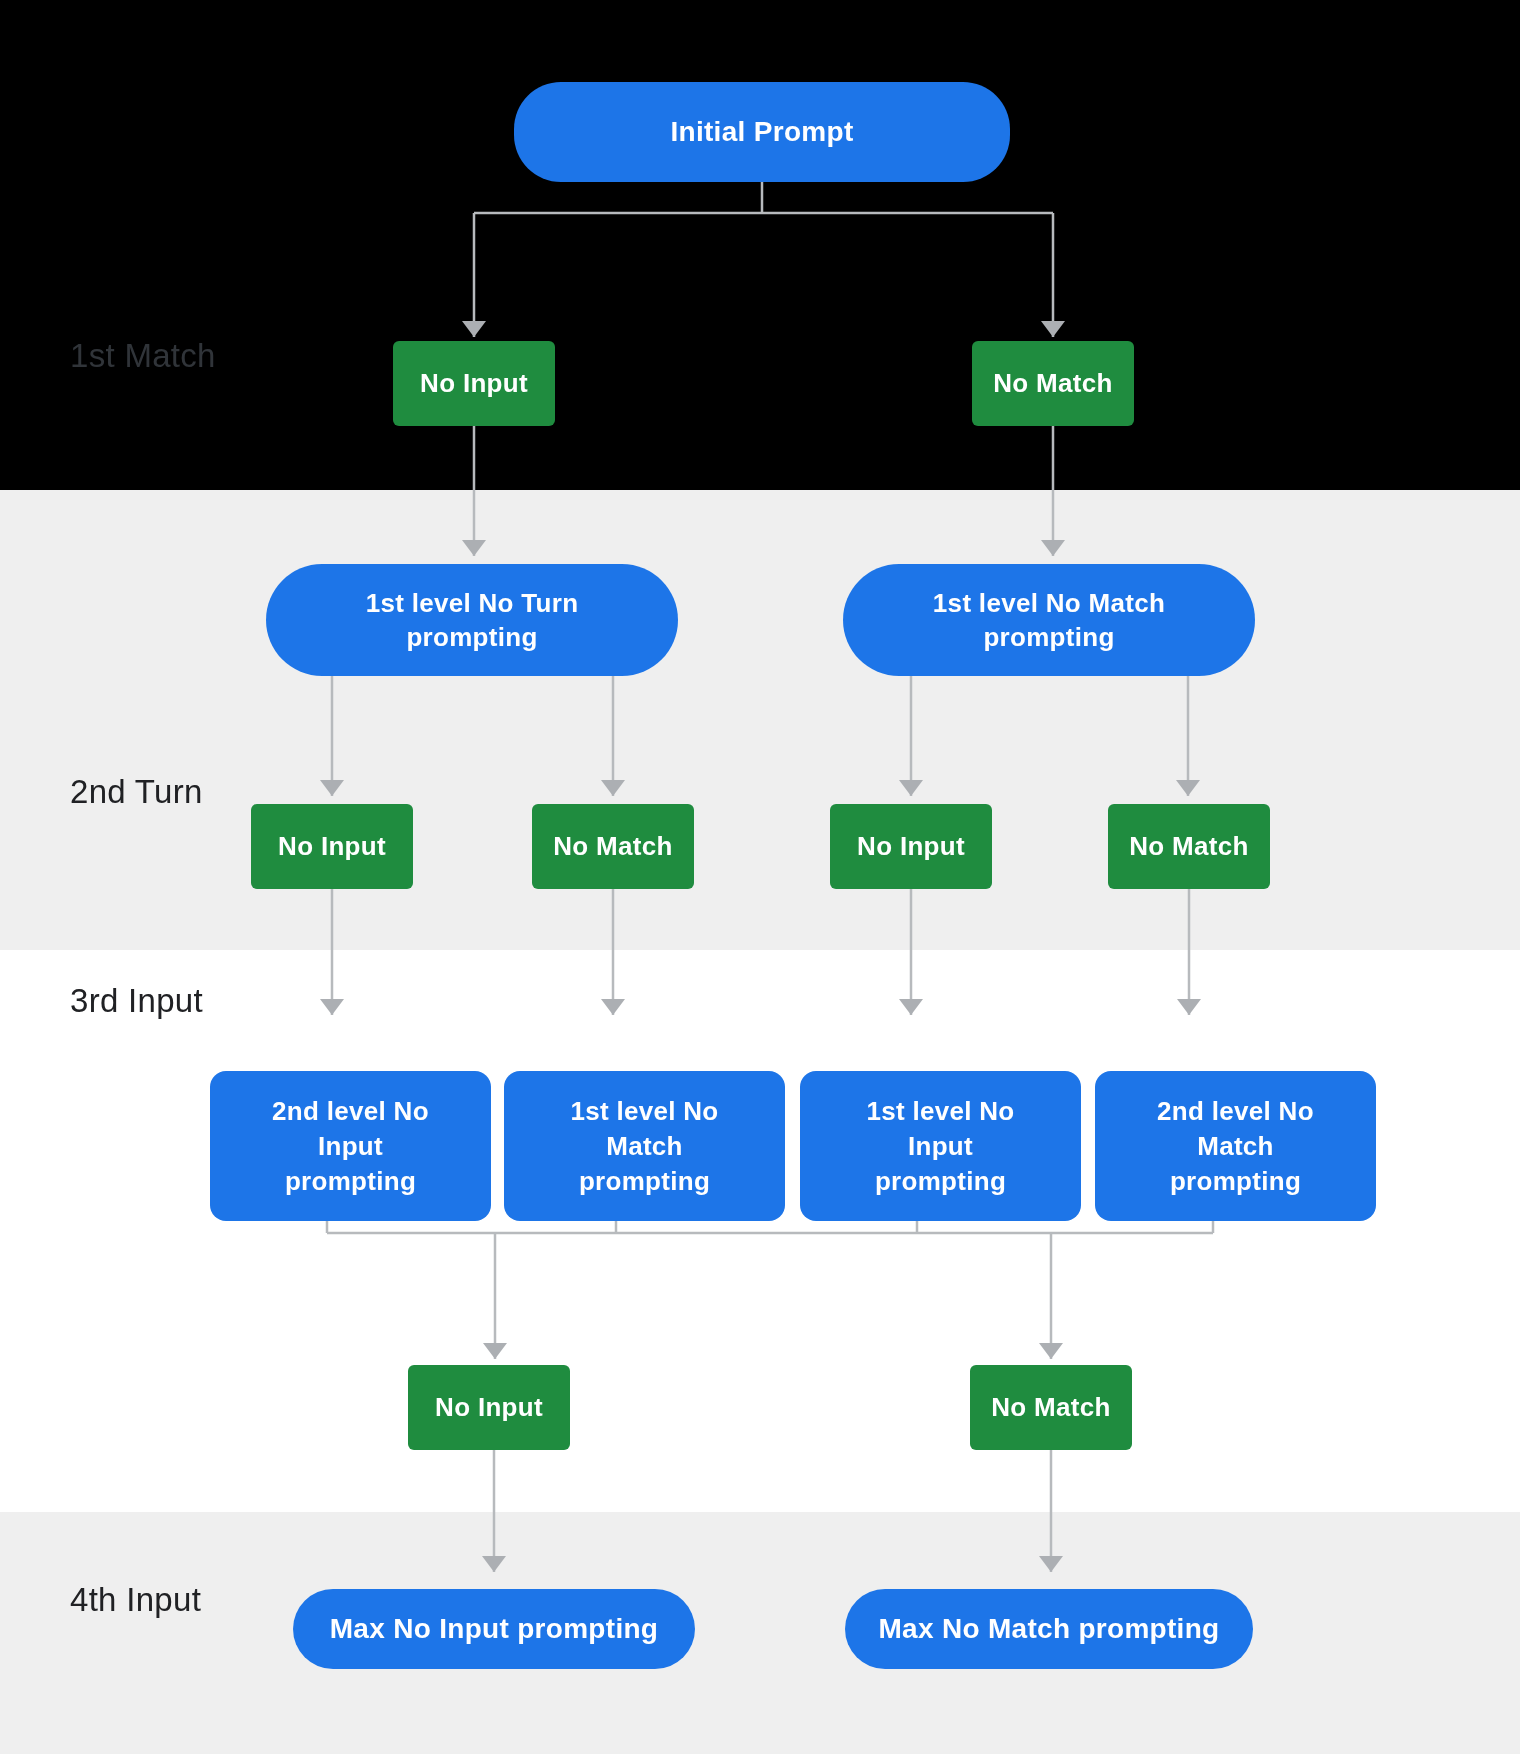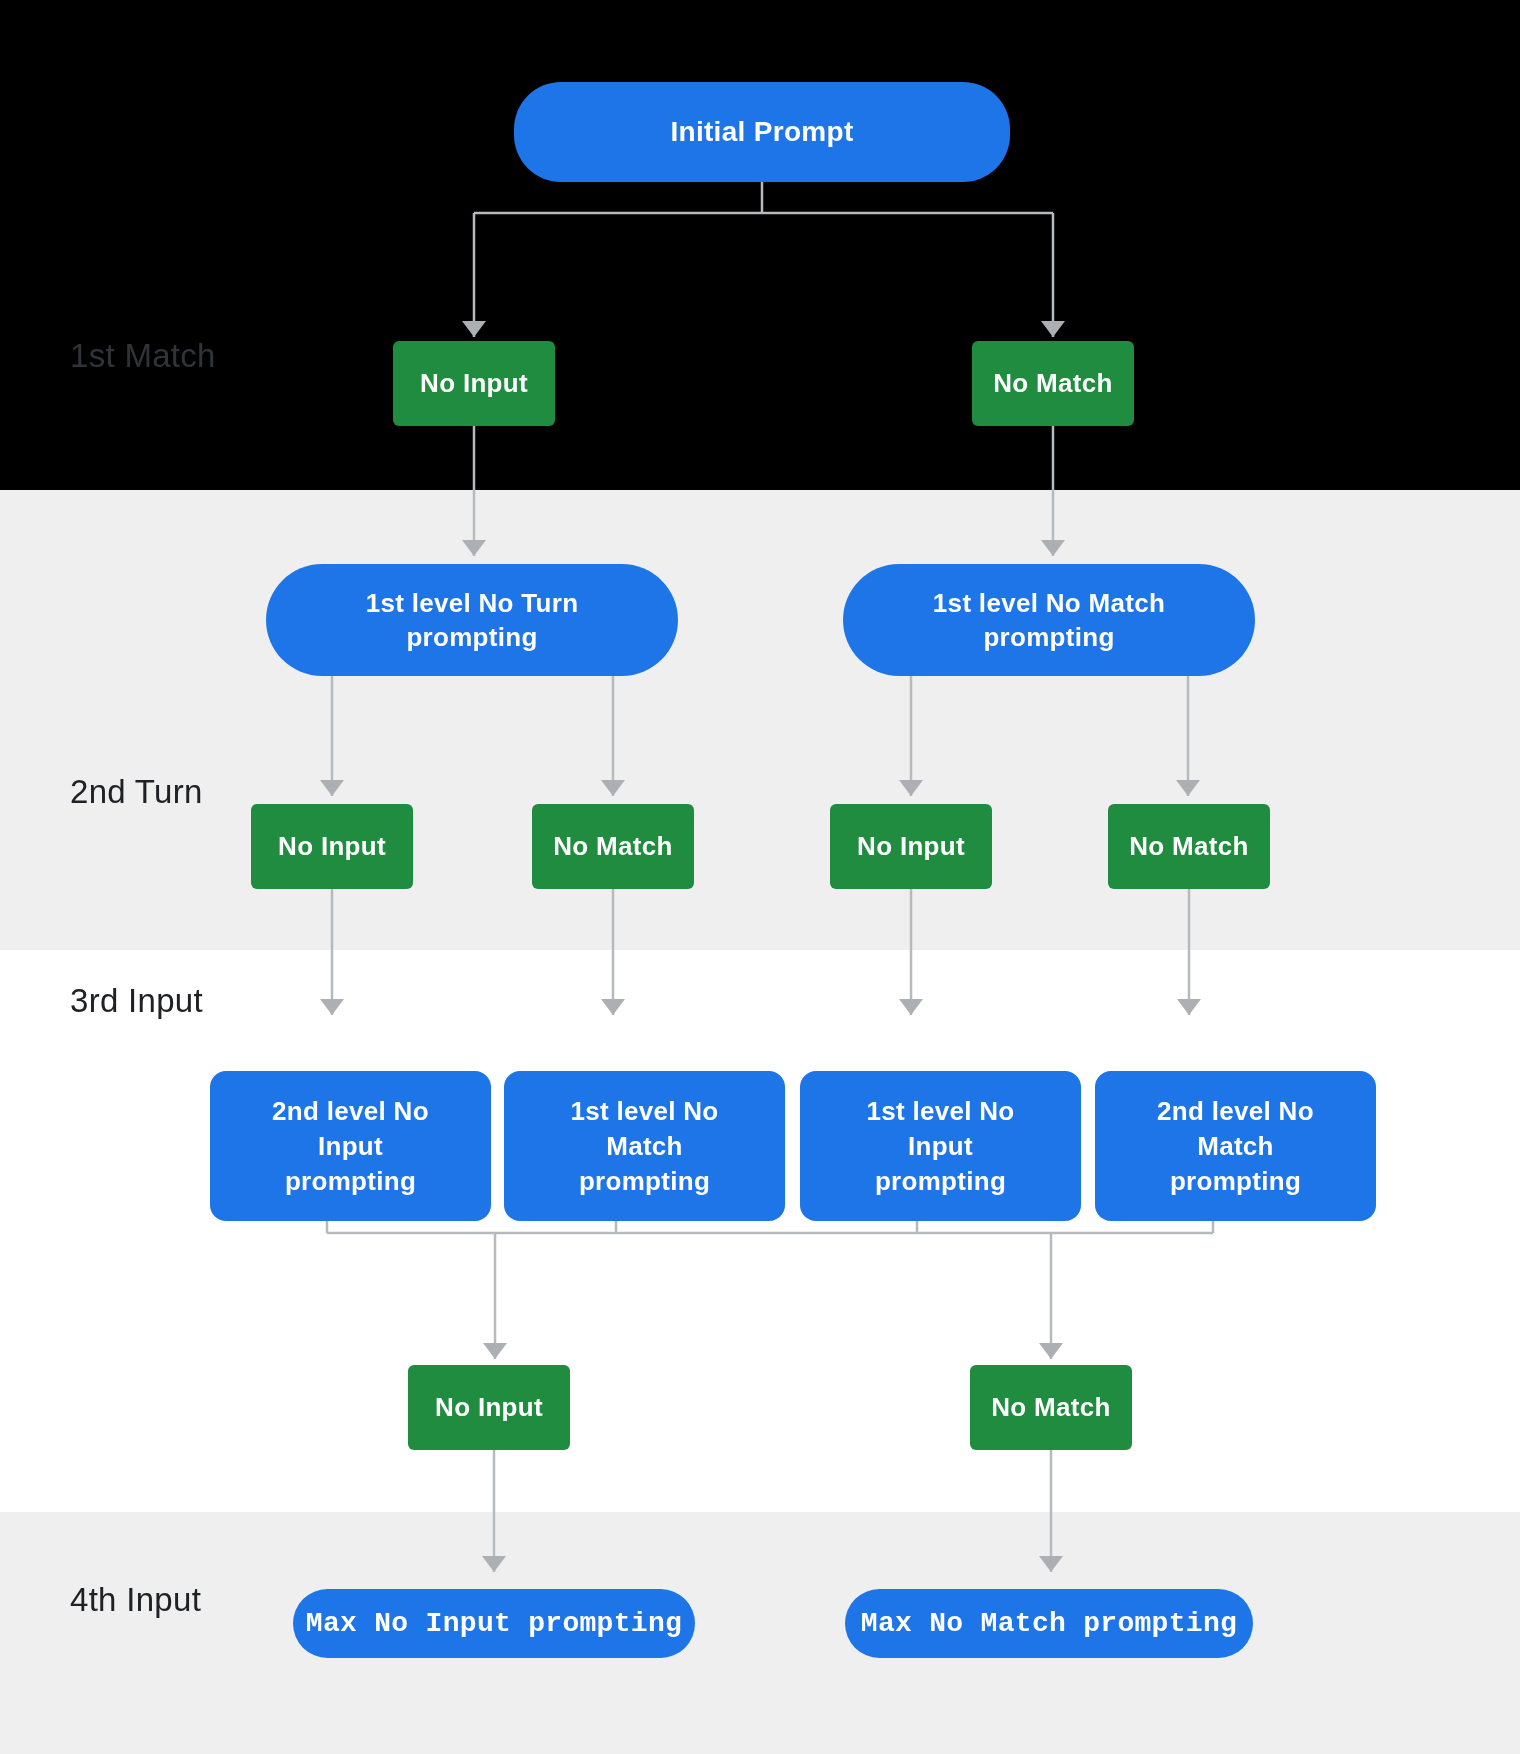--- a/index.html
+++ b/index.html
@@ -45,21 +45,21 @@
 
   .box-t3{top:1023px;width:281px;height:150px;border-radius:16px;font-size:26px;line-height:35px;margin-top:48px;}
   .box-t3.p1{left:210px;}
   .box-t3.p2{left:504px;}
   .box-t3.p3{left:800px;}
   .box-t3.p4{left:1095px;}
 
   .g-t3-a{left:408px;top:1365px;width:162px;height:85px;}
   .g-t3-b{left:970px;top:1365px;width:162px;height:85px;}
 
-  .pill-t4{top:1589px;height:69px;border-radius:42px;font-size:28px;font-family:Liberation Mono, monospace;}
+  .pill-t4{top:1589px;height:80px;border-radius:42px;font-size:28px;}
   .pill-t4.left{left:293px;width:402px;}
   .pill-t4.right{left:845px;width:408px;}
 
   .turn-label{
     position:absolute;left:70px;
     font-size:33px;font-weight:500;
     color:var(--label,#202124);
     letter-spacing:.3px;
     line-height:36px;height:36px;
   }

